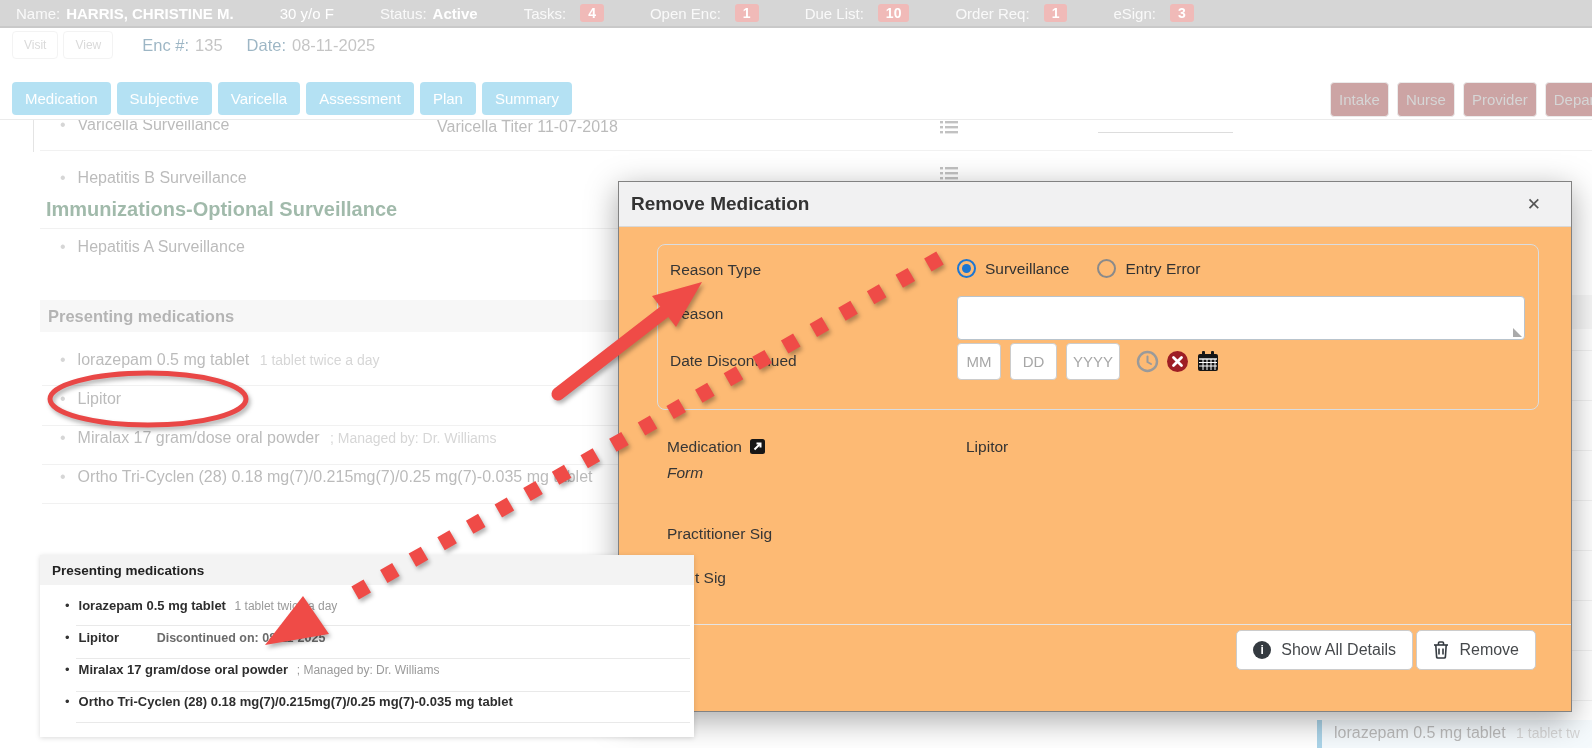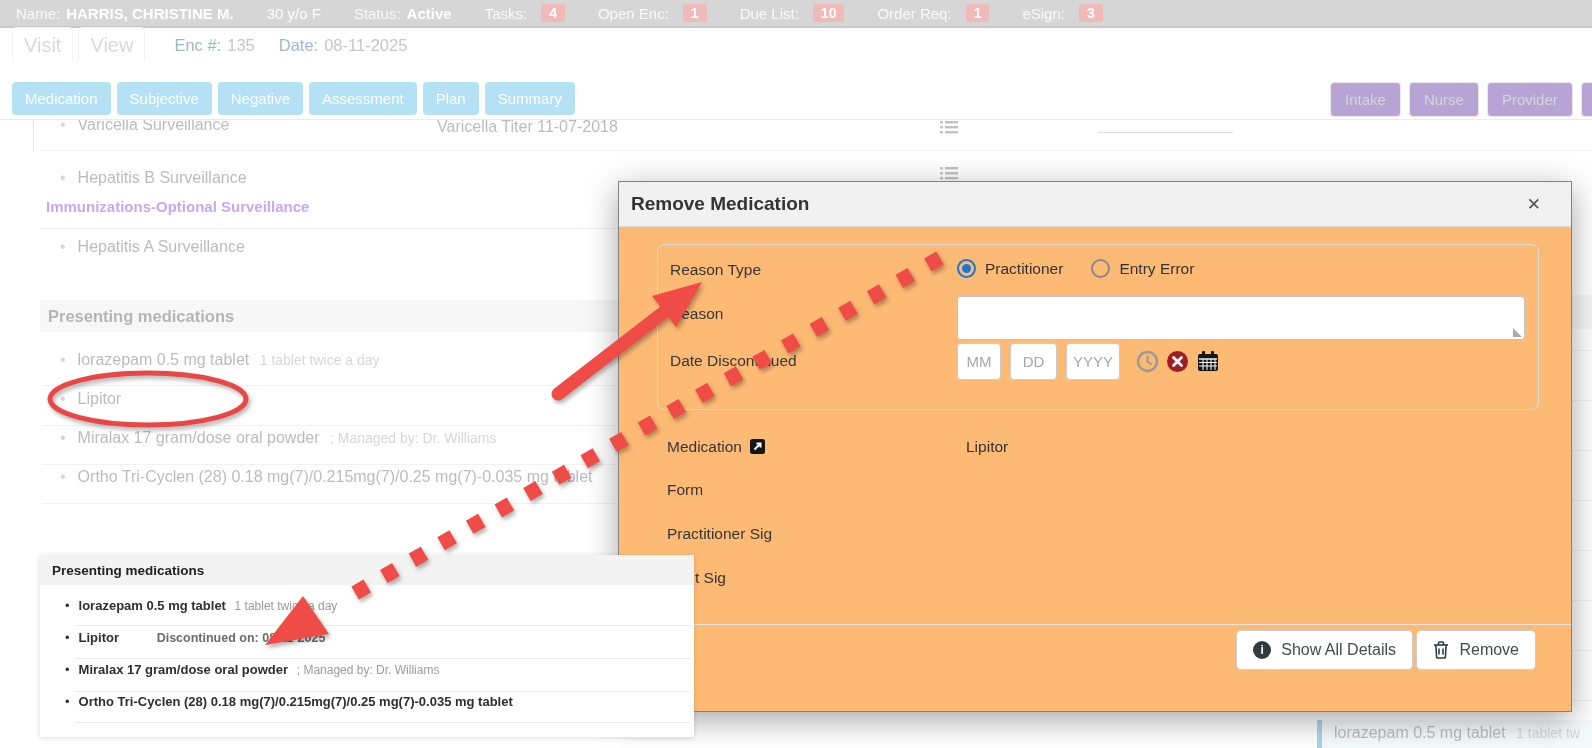--- a/index.html
+++ b/index.html
@@ -14,42 +14,42 @@
   .backdrop { position:absolute; inset:0; z-index:1; }
   .dim { position:absolute; inset:0; z-index:5; background:rgba(255,255,255,0.60); pointer-events:none; }
 
   .topbar {
     left:0; top:0; width:100%; height:28px; background:#9a9a9a; z-index:3;
     border-bottom:2px solid #787878; display:flex; align-items:center;
     padding:0 16px; color:#fff; font-size:15px; white-space:nowrap;
   }
   .tb-lab { color:#f1f1f1; margin-right:6px; }
   .tb-val { color:#fff; font-weight:700; }
-  .tb-gap { margin-left:33px; }
+  .tb-gap { margin-left:46px; }
   .badge { background:#d9534f; color:#fff; border-radius:3px; padding:1px 8px; font-weight:700; font-size:14px; margin-left:8px; }
 
   .encbar { left:0; top:28px; width:100%; height:34px; background:#fff; z-index:3;
     display:flex; align-items:center; padding:0 12px; font-size:16.5px; }
   .btn-ghost { border:1px solid #e0e0e0; border-radius:4px; background:#fff; color:#a2a2a2;
-    font-size:20px; padding:6px 11px; margin-right:5px; font-family:inherit; }
+    font-size:12px; padding:6px 11px; margin-right:5px; font-family:inherit; }
   .enc-lab { color:#0c4a6e; margin-left:24px; margin-right:6px; }
   .enc-val { color:#6f6f6f; }
 
   .tabrow { left:0; top:62px; width:100%; height:58px; background:#fff; z-index:3; border-bottom:1px solid #ccc; }
   .tabs-left { position:absolute; left:12px; top:20px; display:flex; }
   .tab-blue { background:#45b5e2; border:none; color:#fff; border-radius:4px; padding:8px 13px;
     font-size:15px; margin-right:6px; font-family:inherit; }
   .tabs-right { position:absolute; left:1330px; top:20px; display:flex; }
-  .tab-ghost { background:#4c1d95; border:1px solid #ccc; color:#999; border-radius:4px; padding:8px 14px;
+  .tab-ghost { background:#7f1d1d; border:1px solid #ccc; color:#999; border-radius:4px; padding:8px 8px;
     font-size:15px; margin-right:8px; font-family:inherit; white-space:nowrap; }
 
   .bg-label { color:#555; font-size:16px; white-space:nowrap; }
   .bg-sub { color:#999; font-size:14px; }
   .bull { color:#999; margin-right:12px; }
-  .bg-h { color:#6d28d9; font-weight:700; font-size:15px; }
+  .bg-h { color:#14532d; font-weight:700; font-size:20px; }
   .hline { border-top:1px solid #ddd; height:0; }
   .secbar { background:#ececec; }
   .sec-title { color:#444; font-weight:700; font-size:16.5px; }
   .bg-link { color:#555; text-decoration:underline; }
   .listicon { display:inline-block; width:18px; height:14px; }
   .hl-row { background:#e7f3fb; }
   .hl-bar { background:#2e93c9; }
 
   
   .modal { left:618px; top:181px; width:954px; height:531px; background:#fdba74; z-index:10;
@@ -222,21 +222,21 @@
       <span class="enc-lab">Enc #:</span>
       <span class="enc-val">135</span>
       <span class="enc-lab">Date:</span>
       <span class="enc-val">08-11-2025</span>
     </div>
 
     <div class="abs tabrow">
       <div class="tabs-left">
         <button class="tab-blue">Medication</button>
         <button class="tab-blue">Subjective</button>
-        <button class="tab-blue">Negative</button>
+        <button class="tab-blue">Varicella</button>
         <button class="tab-blue">Assessment</button>
         <button class="tab-blue">Plan</button>
         <button class="tab-blue">Summary</button>
       </div>
       <div class="tabs-right">
         <button class="tab-ghost">Intake</button>
         <button class="tab-ghost">Nurse</button>
         <button class="tab-ghost">Provider</button>
         <button class="tab-ghost">Depar</button>
       </div>
@@ -248,21 +248,21 @@
   <div class="abs modal">
     <div class="m-head">
       <span class="m-title">Remove Medication</span>
       <button class="m-close">✕</button>
     </div>
 
     <div class="m-fs">
       <span class="m-lab" style="left:12px;top:16px;">Reason Type</span>
       <div class="radio-group">
         <span class="radio sel"></span>
-        <span class="radio-lab">Practitioner</span>
+        <span class="radio-lab">Surveillance</span>
         <span class="radio"></span>
         <span class="radio-lab">Entry Error</span>
       </div>
 
       <span class="m-lab" style="left:12px;top:60px;">Reason</span>
       <div class="ta-wrap">
         <textarea style=""></textarea>
         <span class="ta-corner"></span>
       </div>
 
@@ -302,21 +302,21 @@
       <span>Medication</span><span class="ext-icon">
         <svg width="15" height="15" viewBox="0 0 15 15">
             <rect x="0" y="0" width="15" height="15" rx="2.5" fill="#161616"></rect>
             <path d="M4.5 10.5 L10 5" stroke="#fff" stroke-width="2"></path>
             <path d="M6.5 4.5 H10.5 V8.5" fill="none" stroke="#fff" stroke-width="2"></path>
           </svg>
       </span>
     </span>
     <span class="m-val" style="left:347px;top:256px;">Lipitor</span>
 
-    <span class="m-lab" style="left:48px;top:299px;">Form</span>
+    <span class="m-lab" style="left:48px;top:282px;font-style:italic;">Form</span>
     <span class="m-lab" style="left:48px;top:343px;">Practitioner Sig</span>
     <span class="m-lab" style="left:32px;top:387px;">Patient Sig</span>
 
     <div class="m-footline"></div>
     <button class="m-btn" style="right:158px;">
       <span class="info-circle">i</span>
       <span>Show All Details</span>
     </button>
     <button class="m-btn" style="right:35px;">
       <span style="display:inline-flex;">

